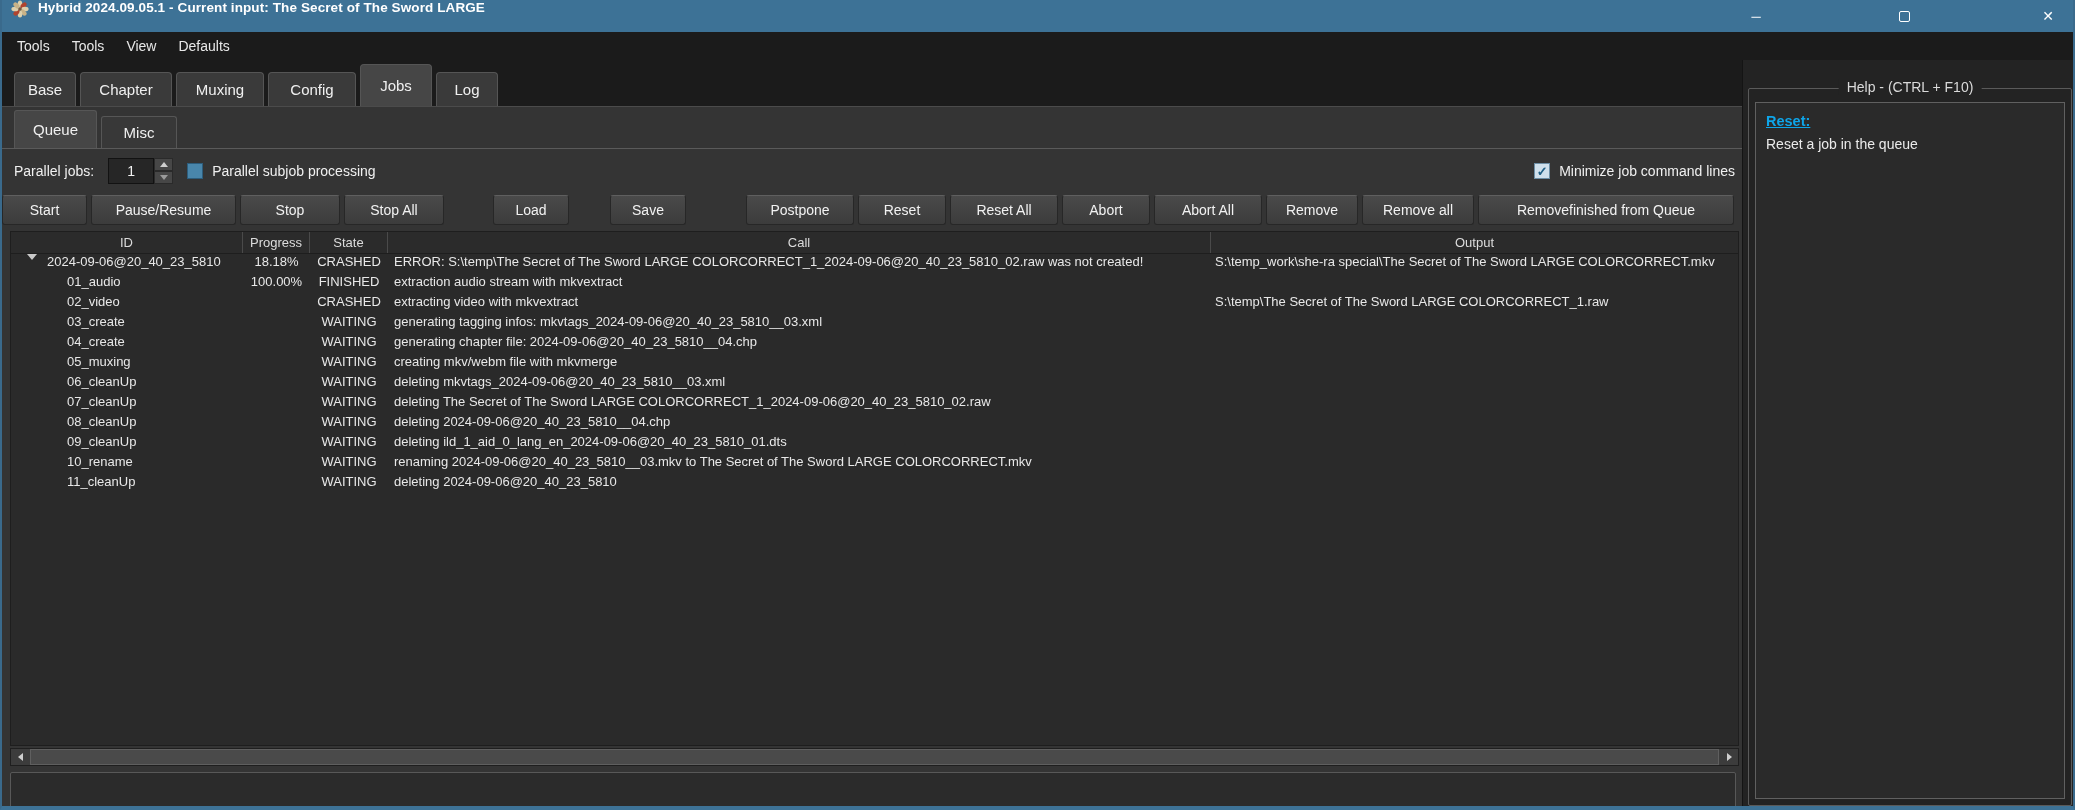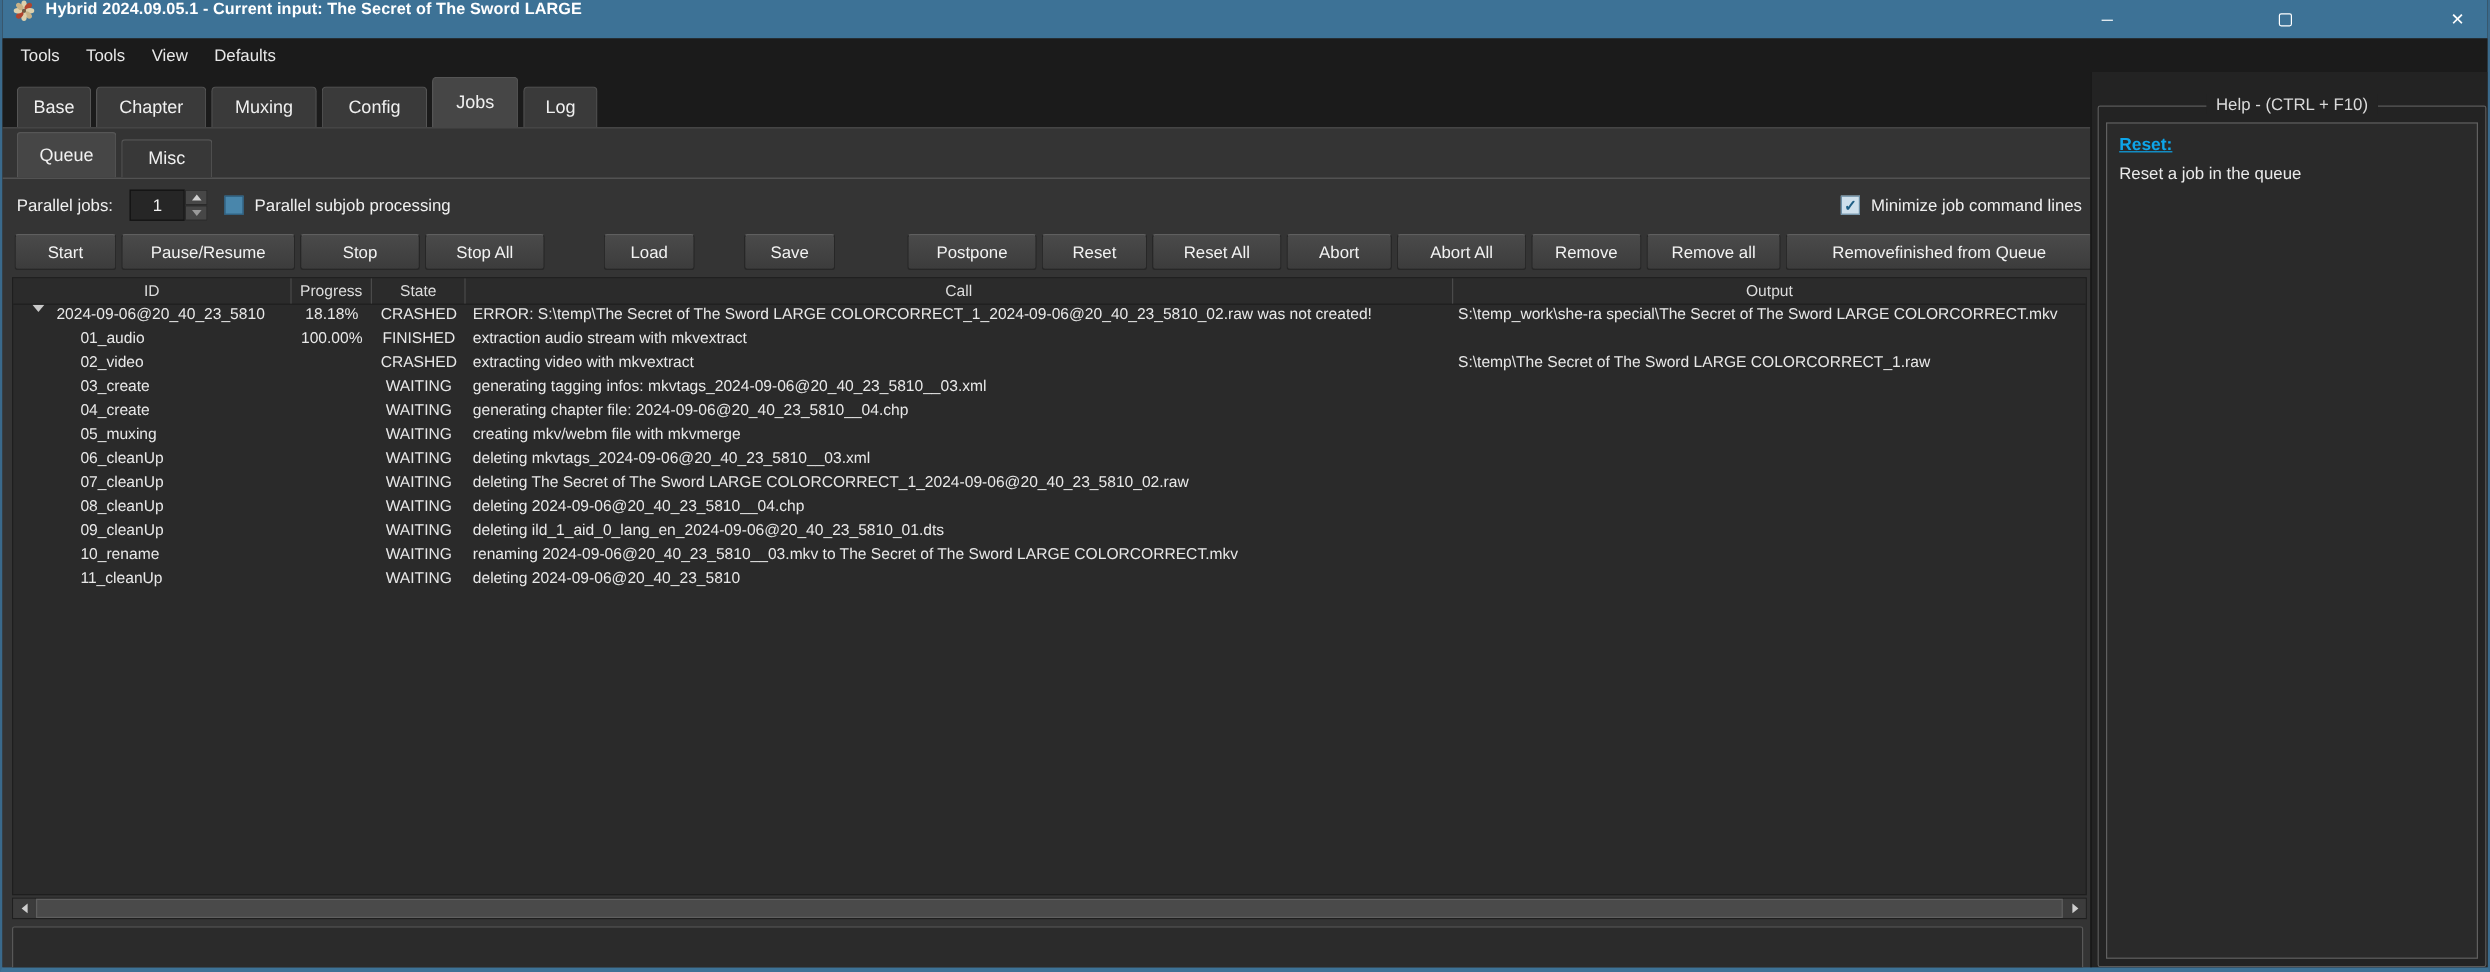--- a/index.html
+++ b/index.html
@@ -59,21 +59,21 @@
   .spin-up,.spin-down { flex:1; background:#474747; border:1px solid #2a2a2a; display:flex; align-items:center; justify-content:center; }
   .tri-up { width:0; height:0; border-left:4px solid transparent; border-right:4px solid transparent; border-bottom:5px solid #cfcfcf; }
   .tri-down { width:0; height:0; border-left:4px solid transparent; border-right:4px solid transparent; border-top:5px solid #9a9a9a; }
   .checkbox { width:16px; height:16px; margin-left:14px; }
   .checkbox.blue { background:#4986ab; border:1px solid #2d5d7c; }
   .checkbox.checked { background:#cfe0ec; border:1px solid #6d8fa6; color:#1f5f85; font-size:13px; font-weight:700; display:flex; align-items:center; justify-content:center; margin-left:0; }
   .cb-label { margin-left:9px; }
   .right-check { position:absolute; right:7px; top:0; height:38px; display:flex; align-items:center; }
 
   
-  .btnrow { position:absolute; left:0; top:86px; width:100%; height:34px; display:flex; align-items:center; padding-left:10px; }
+  .btnrow { position:absolute; left:0; top:86px; width:100%; height:34px; display:flex; align-items:center; }
   .btn {
     height:30px; background:linear-gradient(#4a4a4a,#3c3c3c); border:1px solid #272727;
     border-top-color:#5f5f5f; border-radius:3px; color:#f2f2f2; font-size:14px;
     font-family:"Liberation Sans", sans-serif; display:flex; align-items:center; justify-content:center; margin-right:4px;
   }
   .g1 .btn:nth-of-type(1){width:85px} .g1 .btn:nth-of-type(2){width:145px}
   .g1 .btn:nth-of-type(3){width:100px} .g1 .btn:nth-of-type(4){width:100px}
   .g2 { margin-left:45px; } .g2 .btn{width:76px} .g2 .btn:nth-of-type(2){margin-left:37px}
   .g3 { margin-left:56px; }
   .g3 .btn:nth-of-type(1){width:108px} .g3 .btn:nth-of-type(2){width:88px}

